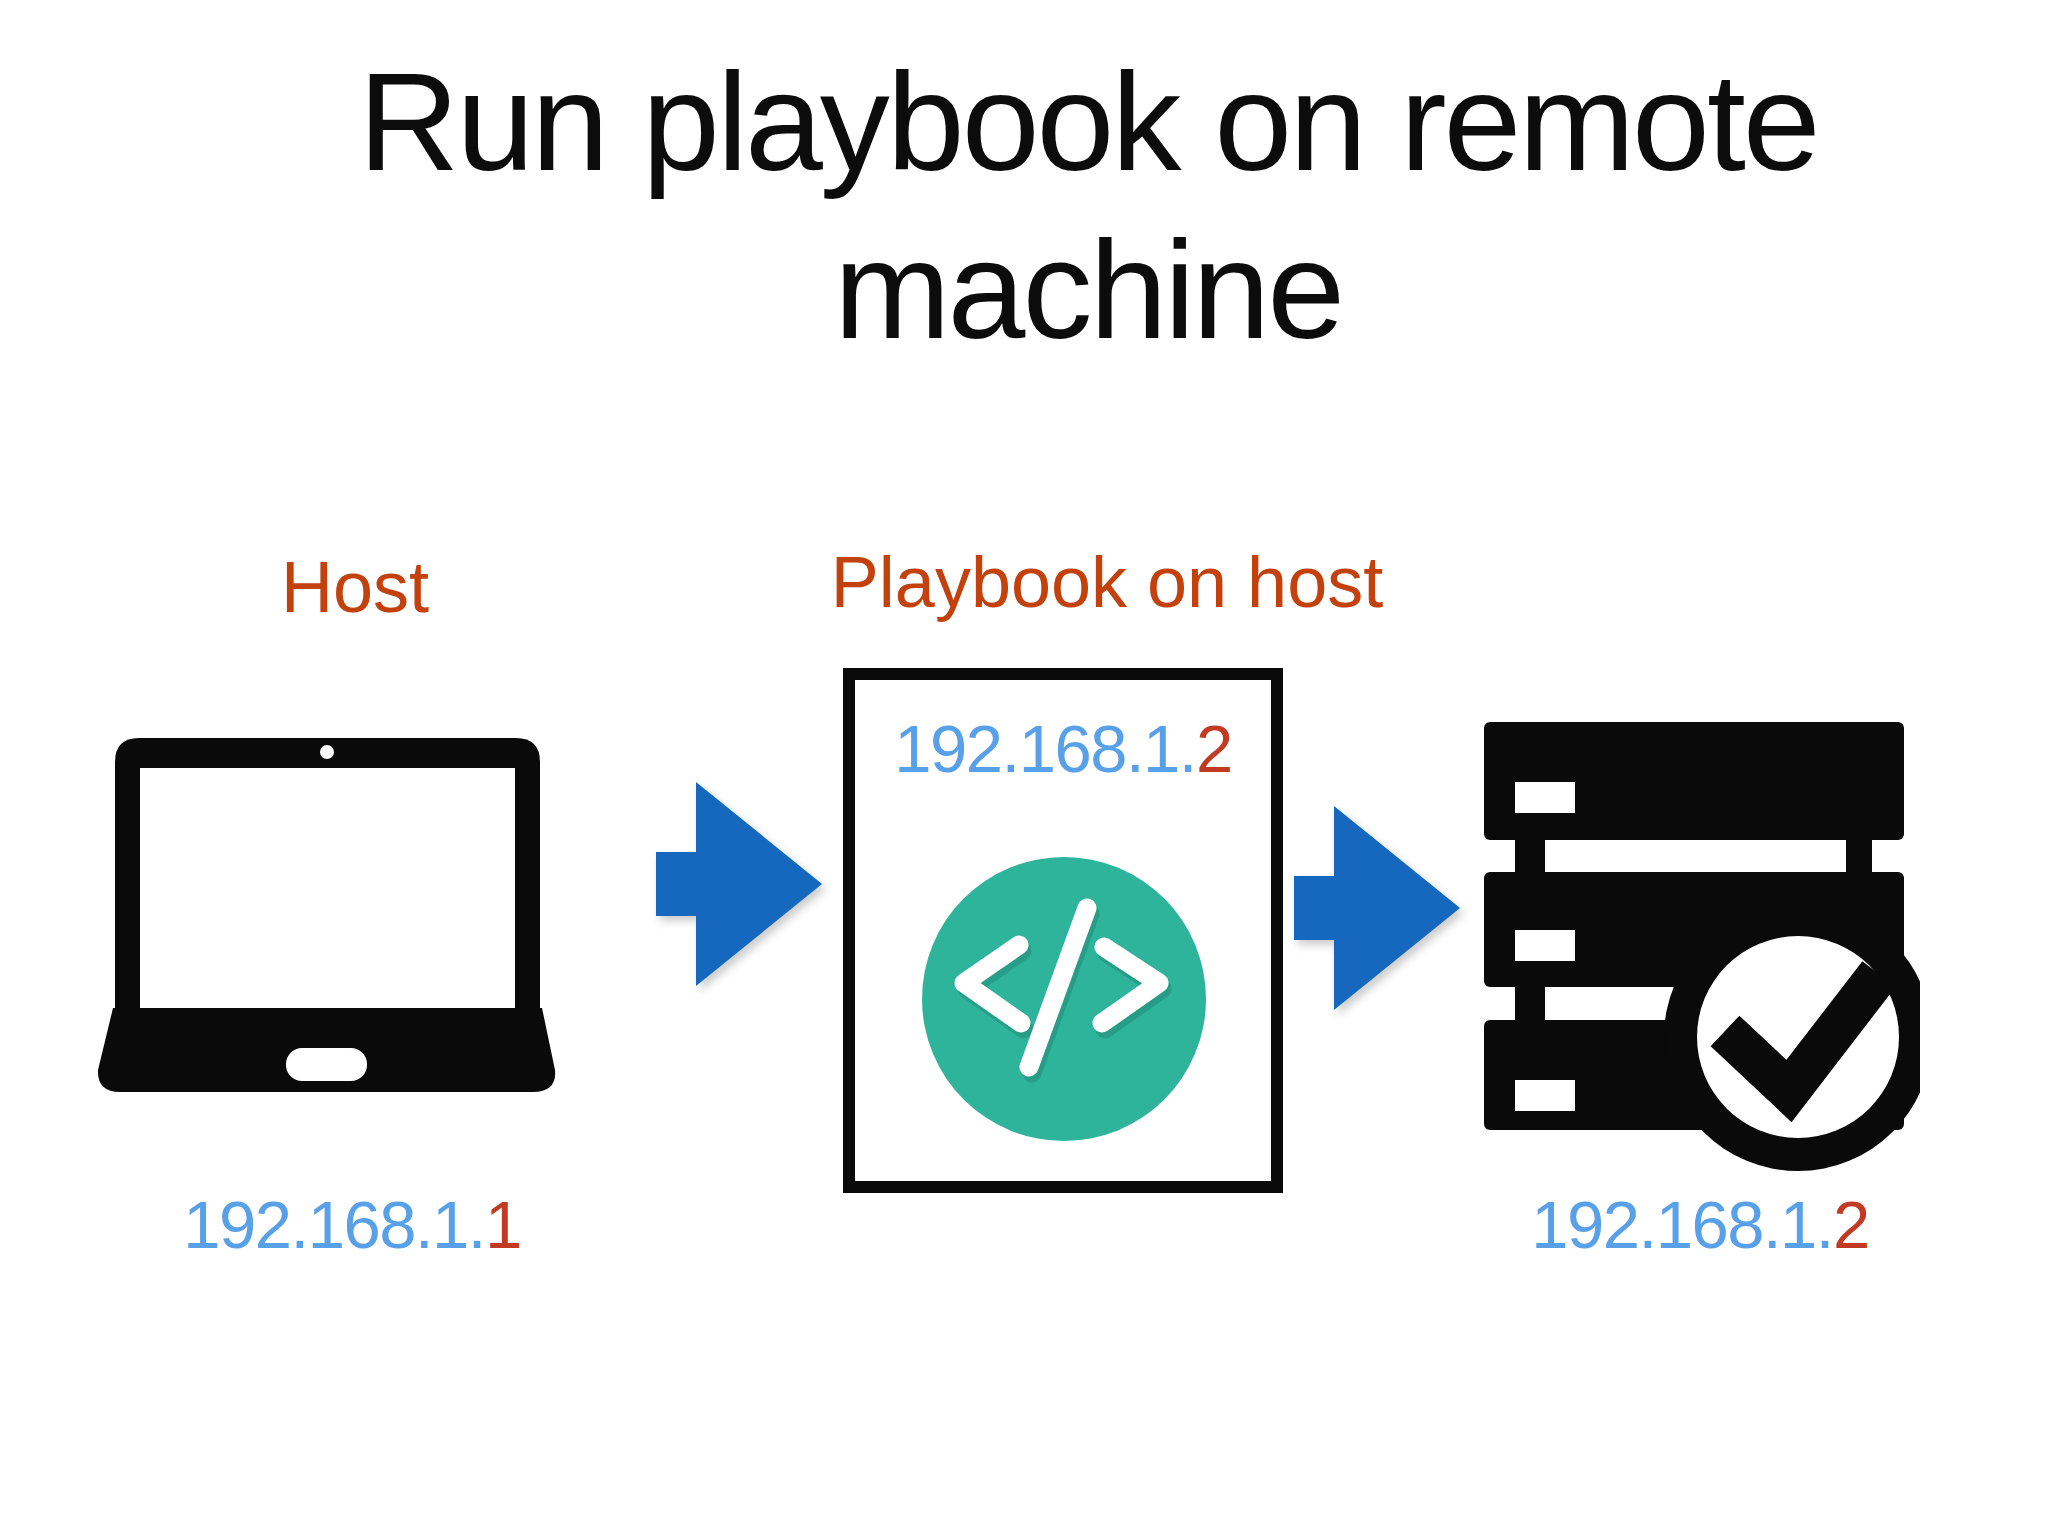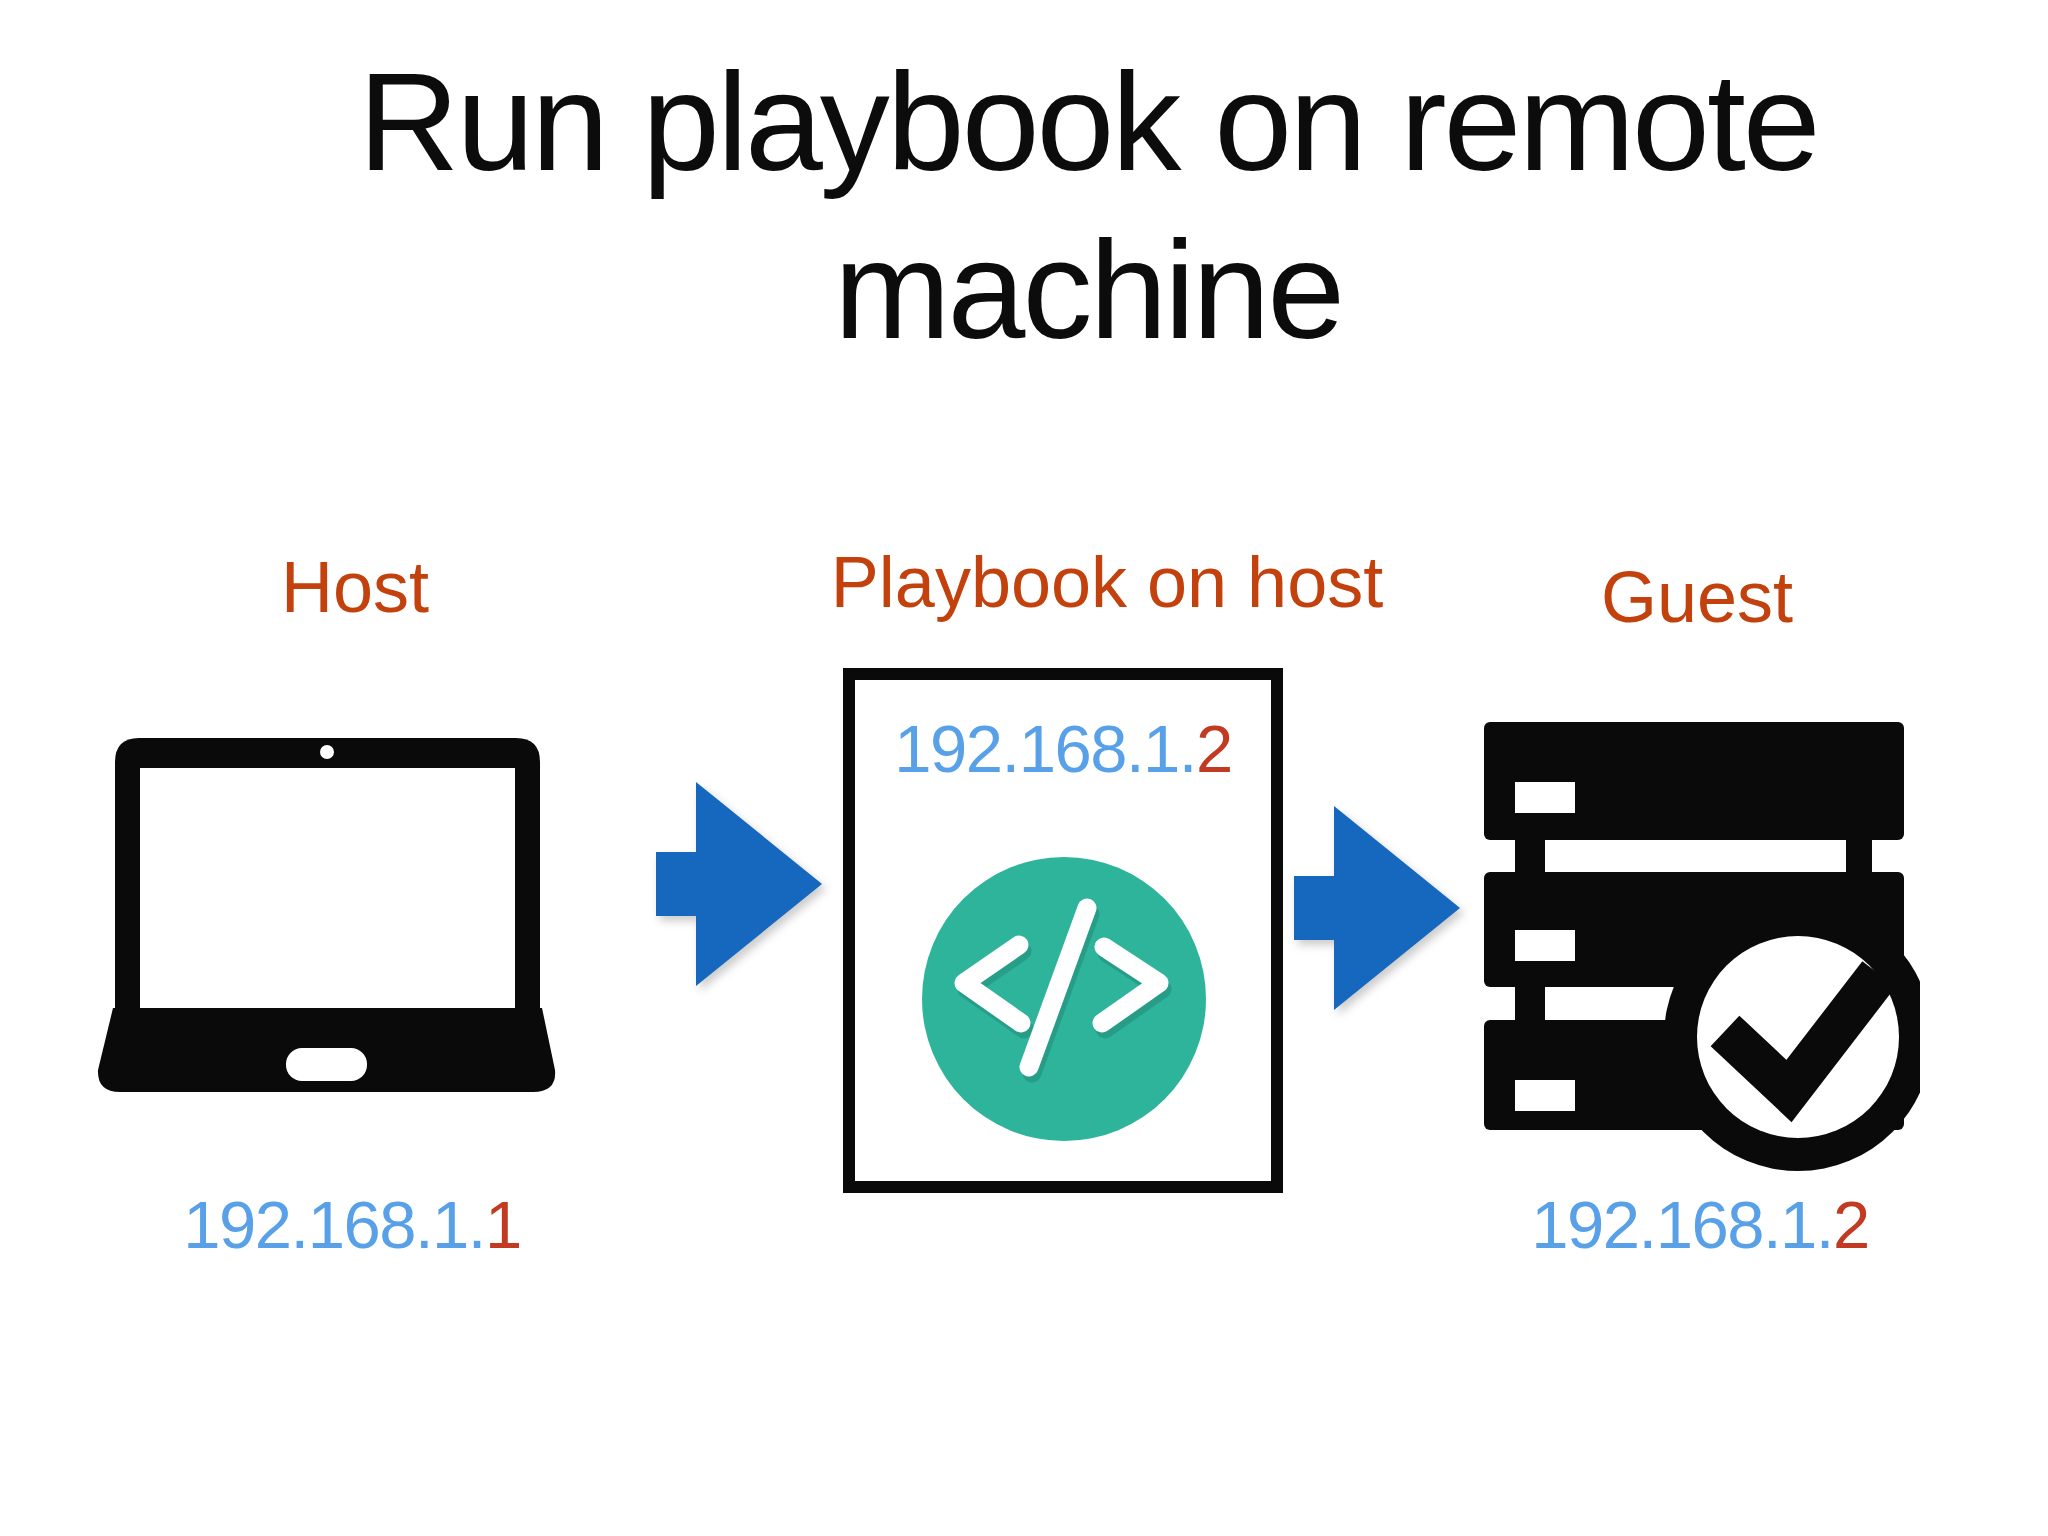--- a/index.html
+++ b/index.html
@@ -61,21 +61,20 @@
 </style>
 </head>
 <body>
 
 <div class="stage">
 
   <div class="title">Run playbook on remote machine</div>
 
   <div class="node-label label-host">Host</div>
   <div class="node-label label-playbook">Playbook on host</div>
-  <div class="node-label label-guest">Guest</div>
 
   <svg class="icon-laptop" viewBox="0 0 460 358" xmlns="http://www.w3.org/2000/svg" aria-hidden="true">
     <path d="M19 26 Q19 2 43 2 L420 2 Q444 2 444 26 L444 272 L19 272 Z" fill="#0a0a0a"></path>
     <rect x="44" y="32" width="375" height="240" fill="#ffffff"></rect>
     <circle cx="231" cy="16" r="7" fill="#ffffff"></circle>
     <path d="M17 272 L446 272 L459 334 Q461 356 437 356 L24 356 Q1 356 2 334 Z" fill="#0a0a0a"></path>
     <rect x="190" y="312" width="81" height="33" rx="16" fill="#ffffff"></rect>
   </svg>
 
   <svg class="arrow arrow-1" viewBox="0 0 166 204" xmlns="http://www.w3.org/2000/svg" aria-hidden="true">

